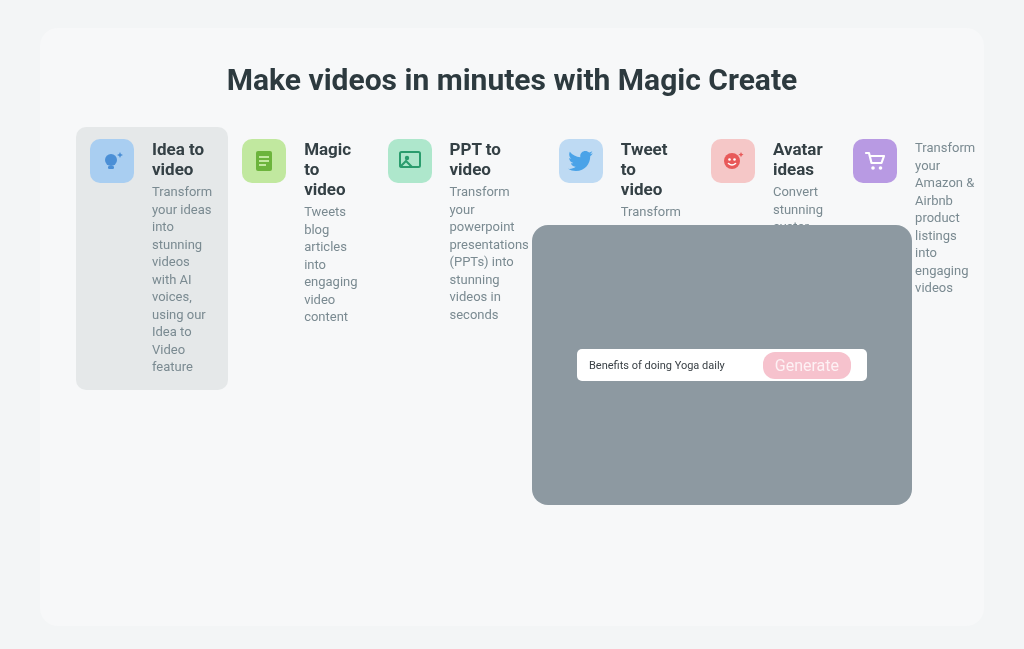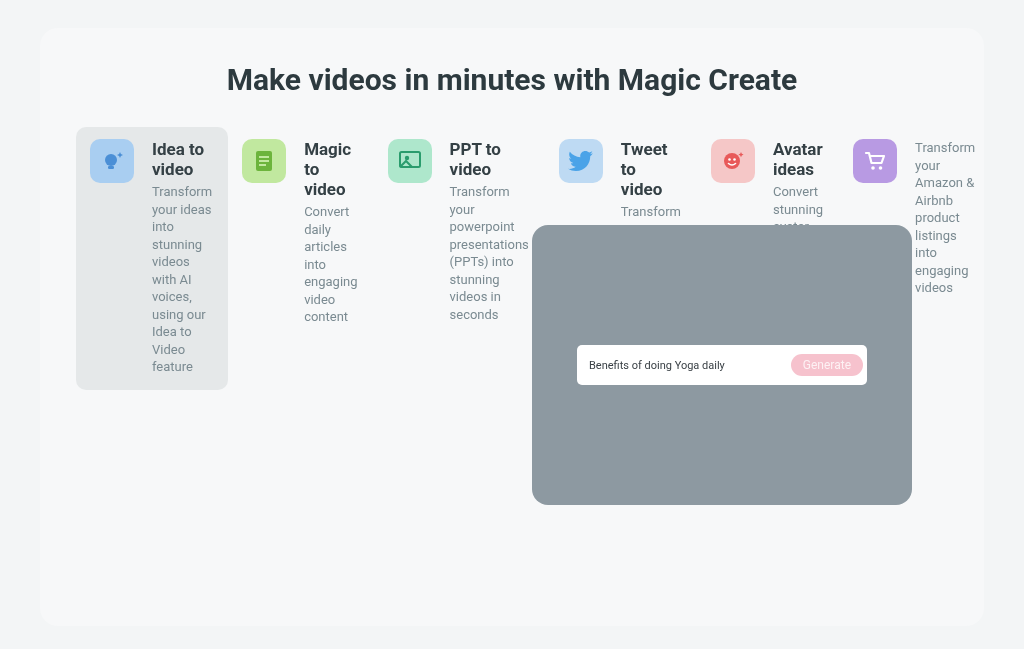--- a/index.html
+++ b/index.html
@@ -72,34 +72,34 @@
       width:380px;
       height:280px;
       background:#8d99a1;
       border-radius:16px;
       display:flex;
       align-items:center;
       justify-content:center;
     }
     .prompt-bar {
       width:290px;
-      height:40px;
+      height:32px;
       background:#fff;
       border-radius:5px;
       display:flex;
       align-items:center;
-      padding:3px 4px 3px 12px;
+      padding:3px 16px 3px 12px;
       font-size:11px;
       color:#3a4146;
     }
     .prompt-text { flex:1; }
     .gen-btn {
       background:#f6c2cd;
       color:#fdf1f4;
-      font-size:12px;
+      font-size:16px;
       border-radius:12px;
       padding:4px 12px;
     }
   </style>
 </head>
 <body>
 
 <div class="panel">
   <h1 class="title">Make videos in minutes with Magic Create</h1>
 
@@ -125,21 +125,21 @@
           <div class="icon-box" style="background:#c1e89f">
             <svg width="26" height="26" viewBox="0 0 26 26">
               <rect x="5" y="3" width="16" height="20" rx="2" fill="#6cb43c"></rect>
               <rect x="8" y="8" width="10" height="2" fill="#c1e89f"></rect>
               <rect x="8" y="12" width="10" height="2" fill="#c1e89f"></rect>
               <rect x="8" y="16" width="7" height="2" fill="#c1e89f"></rect>
             </svg>
           </div>
           <div>
             <div class="opt-title">Magic to video</div>
-            <div class="opt-desc">Convert daily articles into engaging video content</div>
+            <div class="opt-desc">Tweets blog articles into engaging video content</div>
           </div>
         </div>
         <div class="opt">
           <div class="icon-box" style="background:#aee7cc">
             <svg width="28" height="28" viewBox="0 0 28 28">
               <g fill="none" stroke="#2a9c6d" stroke-width="2">
                 <rect x="4" y="5" width="20" height="15" rx="1.5"></rect>
                 <circle cx="11" cy="11" r="2.2" fill="#2a9c6d" stroke="none"></circle>
                 <path d="M4 20 L10 14 L16 20" stroke="#2a9c6d"></path>
               </g>

